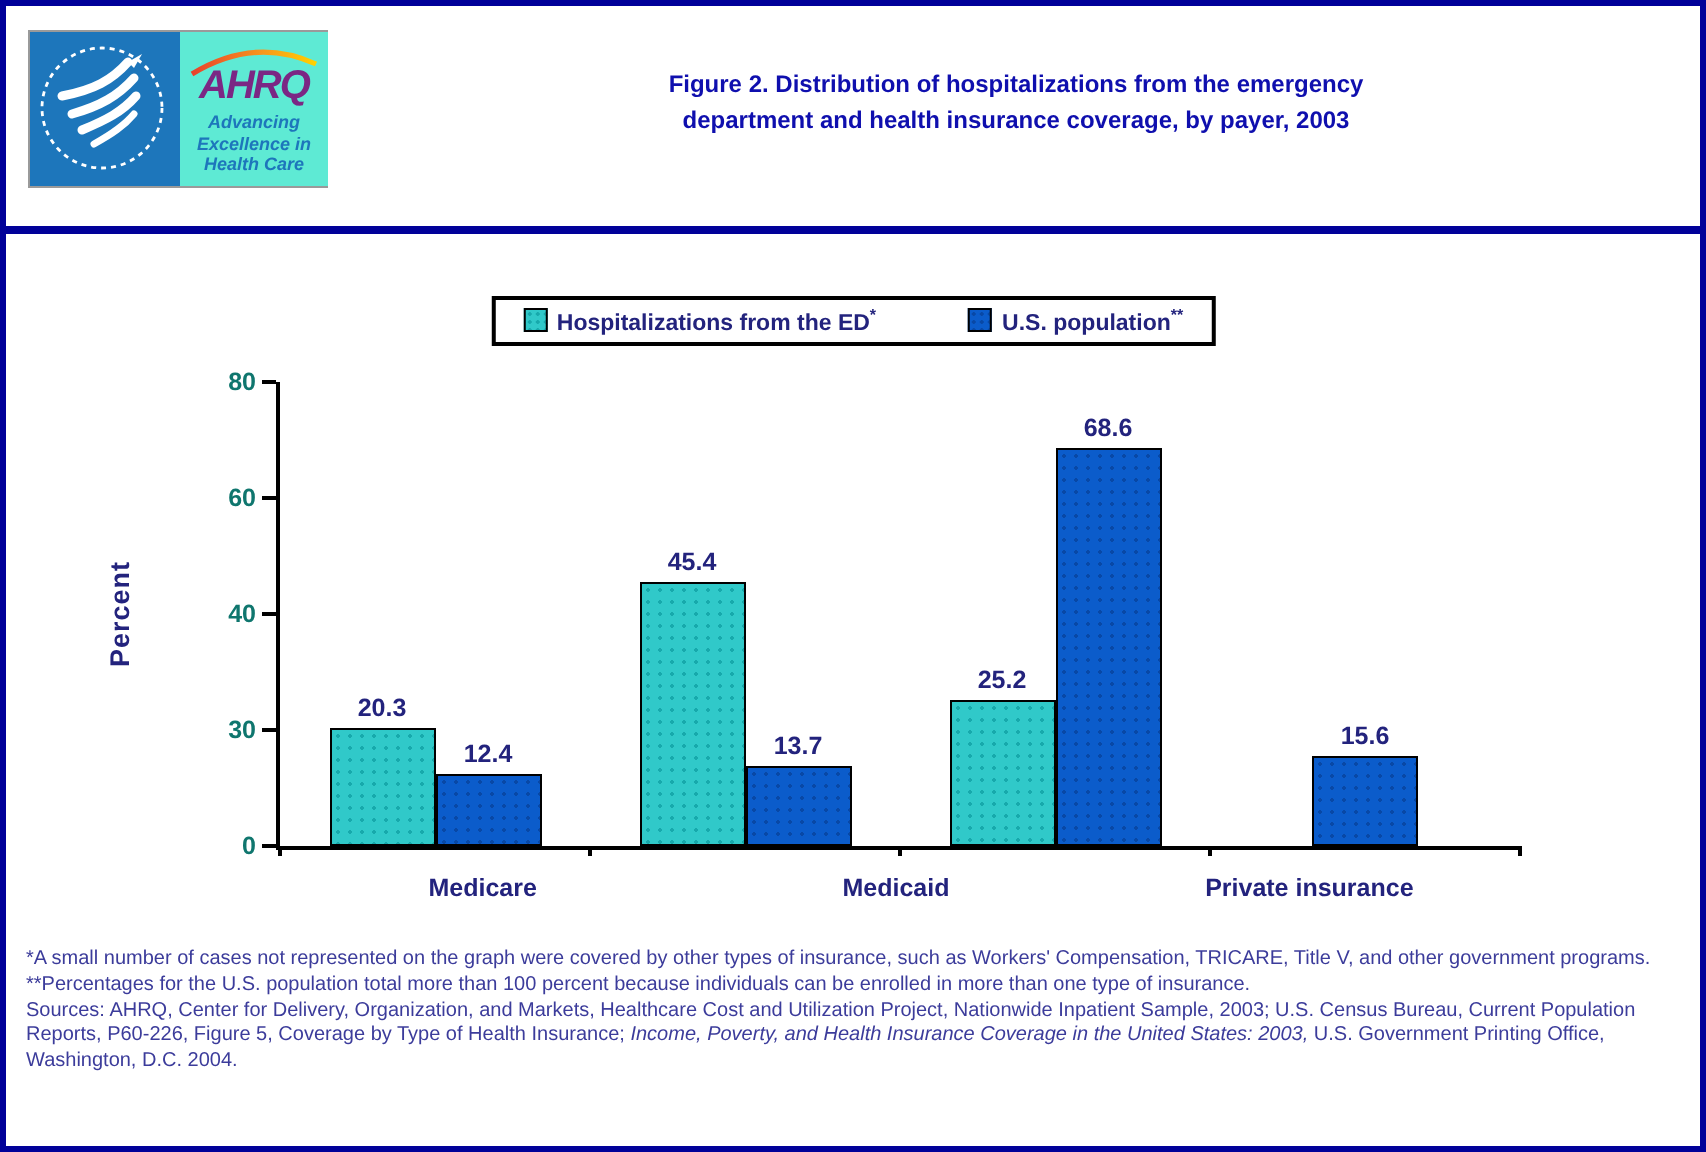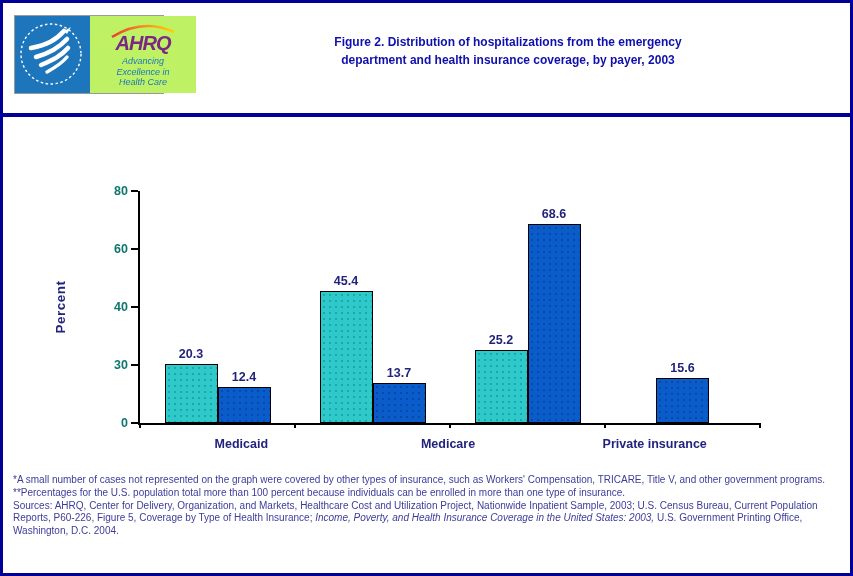--- a/index.html
+++ b/index.html
@@ -5,25 +5,25 @@
   html,body { margin:0; padding:0; background:#fff; font-family:"Liberation Sans",sans-serif; }
   .page { position:relative; width:853px; height:576px; box-sizing:border-box;
           border:3px solid #000099; background:#fff; overflow:hidden; }
 
   
   .header { position:absolute; top:0; left:0; right:0; height:110px; }
   .logo { position:absolute; left:11px; top:12px; width:150px; height:79px; display:flex;
           border:1px solid #9a9a9a; background:#fff; box-sizing:border-box; }
   .logo-hhs { width:75px; background:#1d76bb; position:relative; flex:none; }
   .logo-ahrq { flex:1; display:flex; flex-direction:column; align-items:center;
-               justify-content:center; padding:2px 17px; background:#bef264; }
+               justify-content:center; padding:2px 1px; background:#5eead4; }
   .ahrq-arc { margin-bottom:-6px; }
   .ahrq-word { color:#7b2784; font-weight:bold; font-style:italic; font-size:20px;
                line-height:1; letter-spacing:-1px; }
-  .ahrq-tagline { color:#1d76bb; font-weight:normal; font-style:italic; font-size:9px;
+  .ahrq-tagline { color:#1d76bb; font-weight:bold; font-style:italic; font-size:9px;
                   text-align:center; line-height:1.15; margin-top:3px; width:72px; }
   .title-block { position:absolute; left:175px; right:12px; top:30px; text-align:center;
                  color:#0f0fae; font-weight:bold; font-size:12px; line-height:1.5; }
   .header-rule { position:absolute; top:110px; left:0; width:100%; height:4px; background:#000099; }
 
   
   .chart-area { position:absolute; top:114px; left:0; right:0; height:356px; }
   .legend { position:absolute; top:31px; left:50%; transform:translateX(-50%);
             display:flex; gap:46px; align-items:center; border:2px solid #000;
             padding:3px 14px; background:#fff; white-space:nowrap; }
@@ -88,20 +88,30 @@
       </div>
     </div>
     <div class="title-block">
       <div>Figure 2. Distribution of hospitalizations from the emergency</div>
       <div>department and health insurance coverage, by payer, 2003</div>
     </div>
   </div>
   <div class="header-rule"></div>
 
   <div class="chart-area">
+    <div class="legend">
+      <div class="legend-item">
+        <span class="legend-swatch" style="background-color: rgb(48, 201, 201); background-image: radial-gradient(rgb(23, 169, 172) 1px, transparent 1px); background-size: 4px 4px;"></span>
+        <span><span>Hospitalizations from the ED</span><sup>*</sup></span>
+      </div>
+      <div class="legend-item">
+        <span class="legend-swatch" style="background-color: rgb(11, 92, 203); background-image: radial-gradient(rgb(8, 72, 166) 1px, transparent 1px); background-size: 4px 4px;"></span>
+        <span><span>U.S. population</span><sup>**</sup></span>
+      </div>
+    </div>
 
     <div class="ylabel">Percent</div>
     <div class="plot">
         <div class="ytick-label" style="bottom: calc(0% - 6px);">0</div>
         <div class="ytick-mark" style="bottom: calc(0% - 1px);"></div>
         <div class="ytick-label" style="bottom: calc(25% - 6px);">30</div>
         <div class="ytick-mark" style="bottom: calc(25% - 1px);"></div>
         <div class="ytick-label" style="bottom: calc(50% - 6px);">40</div>
         <div class="ytick-mark" style="bottom: calc(50% - 1px);"></div>
         <div class="ytick-label" style="bottom: calc(75% - 6px);">60</div>
@@ -146,22 +156,22 @@
           </div>
           <div class="bar-group">
             <div class="bar-col">
               <div class="bar-value">15.6</div>
               <div class="bar" style="height: 19.5%; background-color: rgb(11, 92, 203); background-image: radial-gradient(rgb(8, 72, 166) 1px, transparent 1px); background-size: 6px 6px;"></div>
             </div>
           </div>
         </div>
       </div>
     <div class="cat-row">
+        <div class="cat-label">Medicare</div>
         <div class="cat-label">Medicaid</div>
-        <div class="cat-label">Medicare</div>
         <div class="cat-label">Private insurance</div>
       </div>
   </div>
 
   <div class="footnotes">
     <div>*A small number of cases not represented on the graph were covered by other types of insurance, such as Workers' Compensation, TRICARE, Title V, and other government programs.</div>
     <div>**Percentages for the U.S. population total more than 100 percent because individuals can be enrolled in more than one type of insurance.</div>
     <div><span>Sources: AHRQ, Center for Delivery, Organization, and Markets, Healthcare Cost and Utilization Project, Nationwide Inpatient Sample, 2003; U.S. Census Bureau, Current Population Reports, P60-226, Figure 5, Coverage by Type of Health Insurance; </span><span class="italic">Income, Poverty, and Health Insurance Coverage in the United States: 2003,</span><span> U.S. Government Printing Office, Washington, D.C. 2004.</span></div>
   </div>
 

